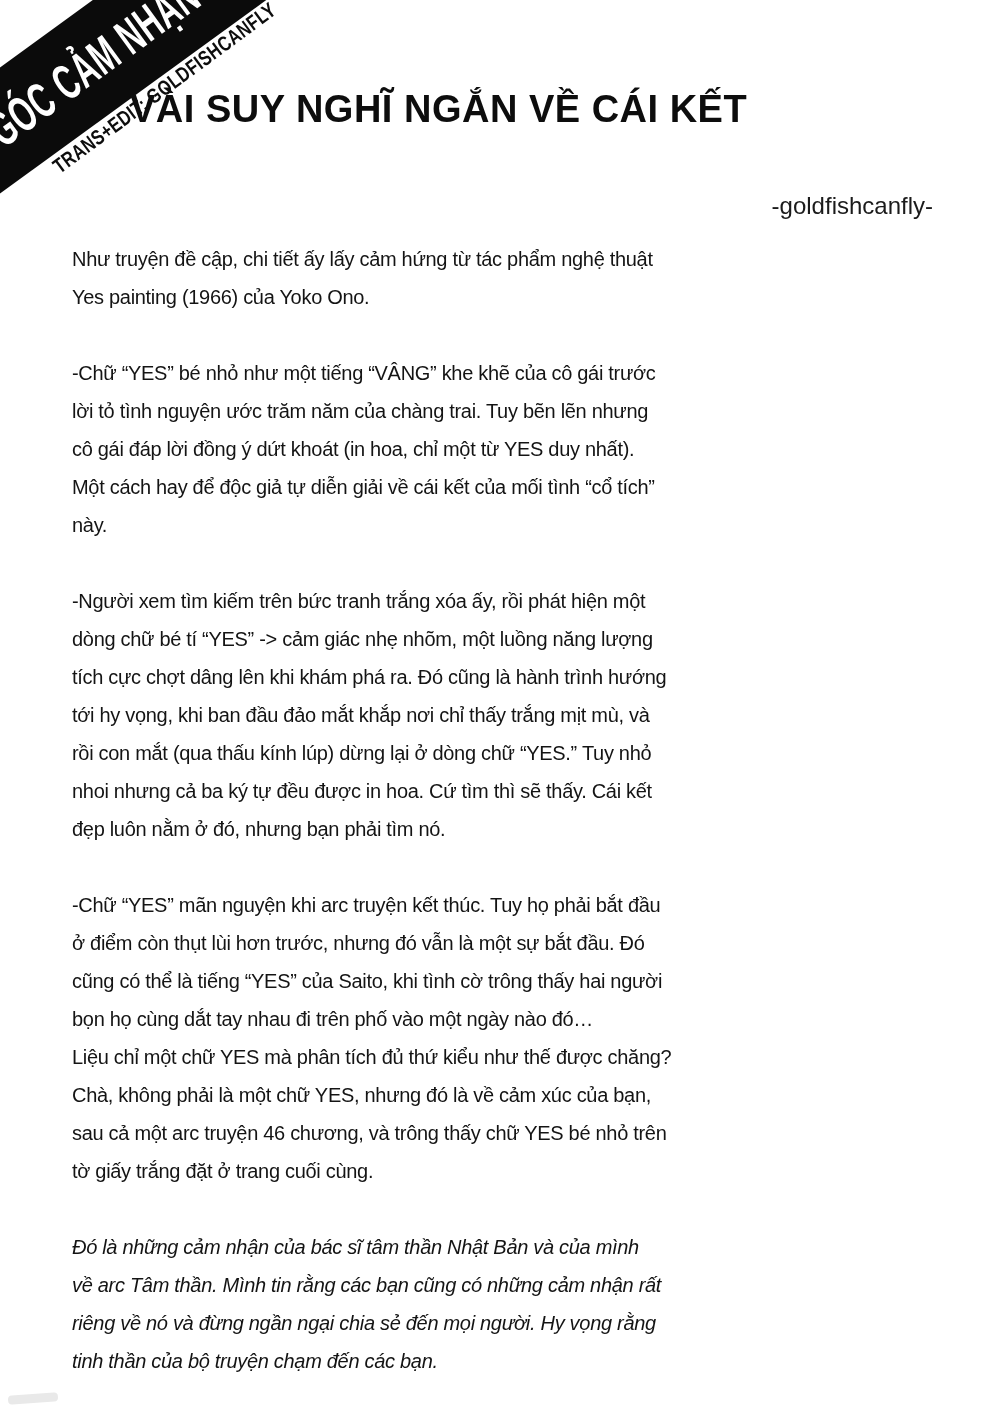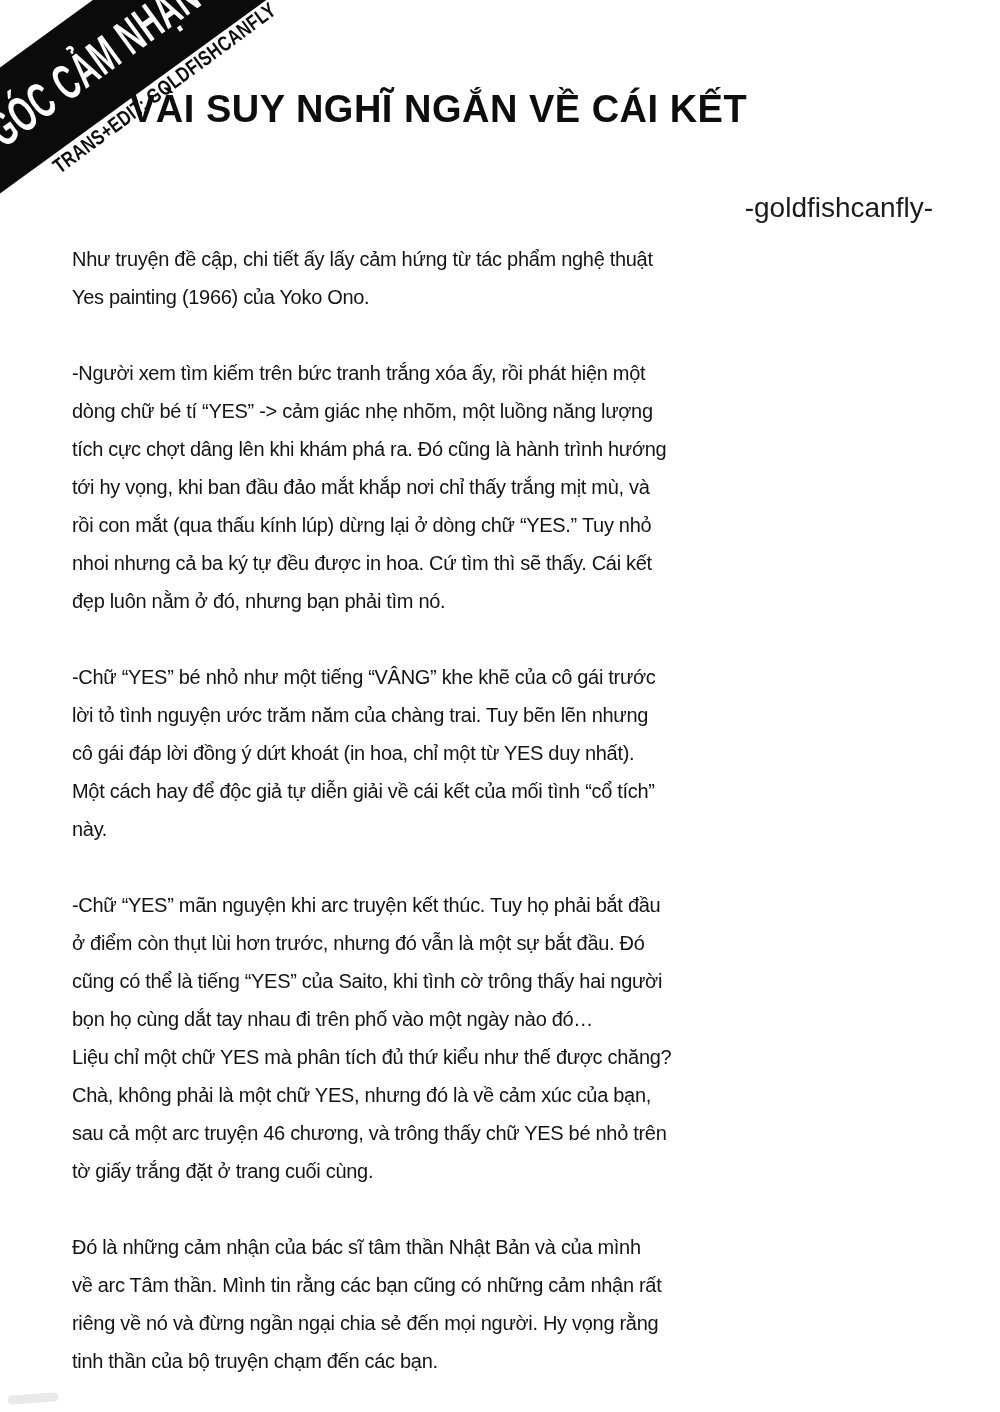--- a/index.html
+++ b/index.html
@@ -74,40 +74,41 @@
     font-size: 38px;
     font-weight: 800;
     line-height: 54px;
     letter-spacing: 0.5px;
     color: #0d0d0d;
     white-space: nowrap;
   }
   .attribution {
     position: absolute;
     right: 67px; top: 192px;
-    font-size: 28px;
+    font-size: 24px;
     font-weight: 400;
     color: #1b1b1b;
   }
 
   
   .body-text {
     position: absolute;
     left: 72px; top: 240px;
     width: 862px;
   }
   .para {
     font-size: 20px;
     line-height: 38px;
     letter-spacing: -0.3px;
     color: #141414;
     white-space: pre-line;
     margin: 0 0 38px 0;
   }
   .para.italic {
+    font-style: italic;
   }
 
   
   .smudge {
     position: absolute;
     left: 8px; top: 1394px;
     width: 50px; height: 9px;
     background: #e9e9e9;
     border-radius: 4px;
     transform: rotate(-4deg);
@@ -129,32 +130,32 @@
 
   <div class="title-block">
     <div class="title-line">VÀI SUY NGHĨ NGẮN VỀ CÁI KẾT</div>
   </div>
 
   <div class="attribution">-goldfishcanfly-</div>
 
   <div class="body-text">
     <div class="para">Như truyện đề cập, chi tiết ấy lấy cảm hứng từ tác phẩm nghệ thuật
 Yes painting (1966) của Yoko Ono.</div>
+    <div class="para">-Chữ “YES” bé nhỏ như một tiếng “VÂNG” khe khẽ của cô gái trước
+lời tỏ tình nguyện ước trăm năm của chàng trai. Tuy bẽn lẽn nhưng
+cô gái đáp lời đồng ý dứt khoát (in hoa, chỉ một từ YES duy nhất).
+Một cách hay để độc giả tự diễn giải về cái kết của mối tình “cổ tích”
+này.</div>
     <div class="para">-Người xem tìm kiếm trên bức tranh trắng xóa ấy, rồi phát hiện một
 dòng chữ bé tí “YES” -&gt; cảm giác nhẹ nhõm, một luồng năng lượng
 tích cực chợt dâng lên khi khám phá ra. Đó cũng là hành trình hướng
 tới hy vọng, khi ban đầu đảo mắt khắp nơi chỉ thấy trắng mịt mù, và
 rồi con mắt (qua thấu kính lúp) dừng lại ở dòng chữ “YES.” Tuy nhỏ
 nhoi nhưng cả ba ký tự đều được in hoa. Cứ tìm thì sẽ thấy. Cái kết
 đẹp luôn nằm ở đó, nhưng bạn phải tìm nó.</div>
-    <div class="para">-Chữ “YES” bé nhỏ như một tiếng “VÂNG” khe khẽ của cô gái trước
-lời tỏ tình nguyện ước trăm năm của chàng trai. Tuy bẽn lẽn nhưng
-cô gái đáp lời đồng ý dứt khoát (in hoa, chỉ một từ YES duy nhất).
-Một cách hay để độc giả tự diễn giải về cái kết của mối tình “cổ tích”
-này.</div>
     <div class="para">-Chữ “YES” mãn nguyện khi arc truyện kết thúc. Tuy họ phải bắt đầu
 ở điểm còn thụt lùi hơn trước, nhưng đó vẫn là một sự bắt đầu. Đó
 cũng có thể là tiếng “YES” của Saito, khi tình cờ trông thấy hai người
 bọn họ cùng dắt tay nhau đi trên phố vào một ngày nào đó…
 Liệu chỉ một chữ YES mà phân tích đủ thứ kiểu như thế được chăng?
 Chà, không phải là một chữ YES, nhưng đó là về cảm xúc của bạn,
 sau cả một arc truyện 46 chương, và trông thấy chữ YES bé nhỏ trên
 tờ giấy trắng đặt ở trang cuối cùng.</div>
     <div class="para italic">Đó là những cảm nhận của bác sĩ tâm thần Nhật Bản và của mình
 về arc Tâm thần. Mình tin rằng các bạn cũng có những cảm nhận rất

